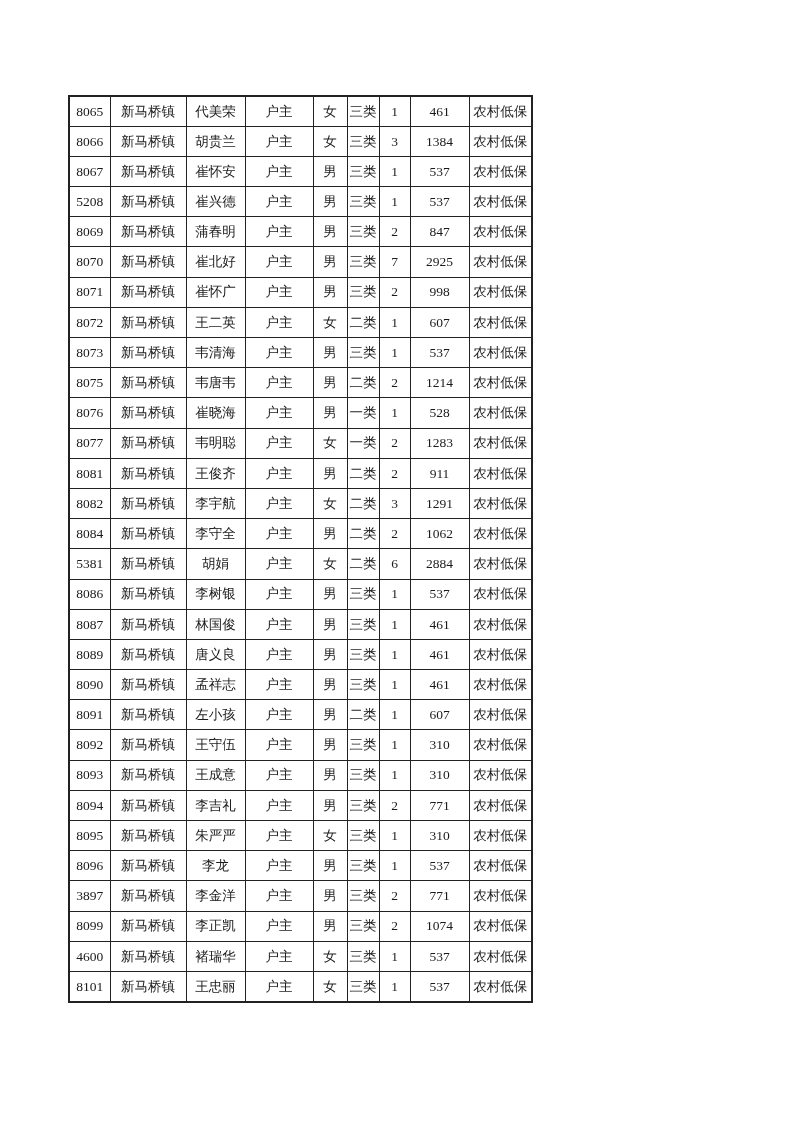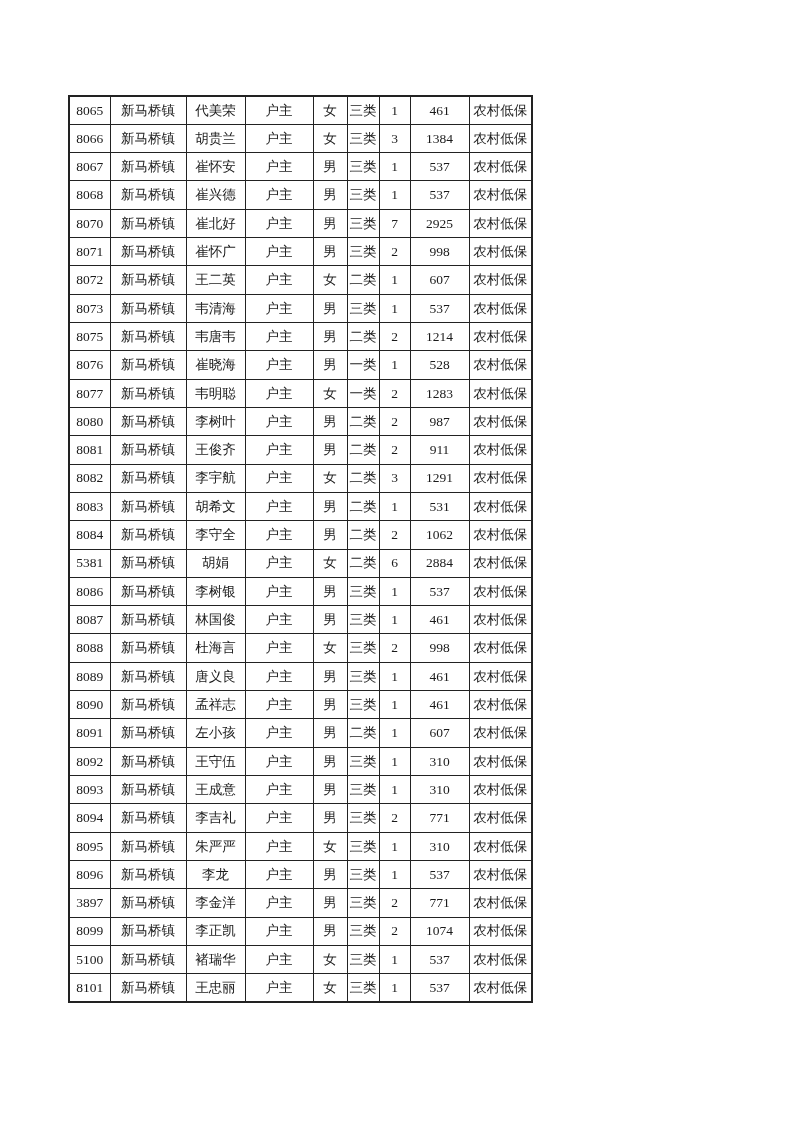--- a/index.html
+++ b/index.html
@@ -95,28 +95,39 @@
     <td class="cell-town">新马桥镇</td>
     <td class="cell-name">崔怀安</td>
     <td class="cell-rel">户主</td>
     <td class="cell-gender">男</td>
     <td class="cell-cat">三类</td>
     <td class="cell-count">1</td>
     <td class="cell-amount">537</td>
     <td class="cell-type">农村低保</td>
   </tr>
         <tr>
-    <td class="cell-id">8068</td>
+    <td class="cell-id">5208</td>
     <td class="cell-town">新马桥镇</td>
     <td class="cell-name">崔兴德</td>
     <td class="cell-rel">户主</td>
     <td class="cell-gender">男</td>
     <td class="cell-cat">三类</td>
     <td class="cell-count">1</td>
     <td class="cell-amount">537</td>
+    <td class="cell-type">农村低保</td>
+  </tr>
+        <tr>
+    <td class="cell-id">8069</td>
+    <td class="cell-town">新马桥镇</td>
+    <td class="cell-name">蒲春明</td>
+    <td class="cell-rel">户主</td>
+    <td class="cell-gender">男</td>
+    <td class="cell-cat">三类</td>
+    <td class="cell-count">2</td>
+    <td class="cell-amount">847</td>
     <td class="cell-type">农村低保</td>
   </tr>
         <tr>
     <td class="cell-id">8070</td>
     <td class="cell-town">新马桥镇</td>
     <td class="cell-name">崔北好</td>
     <td class="cell-rel">户主</td>
     <td class="cell-gender">男</td>
     <td class="cell-cat">三类</td>
     <td class="cell-count">7</td>
@@ -183,31 +194,20 @@
     <td class="cell-town">新马桥镇</td>
     <td class="cell-name">韦明聪</td>
     <td class="cell-rel">户主</td>
     <td class="cell-gender">女</td>
     <td class="cell-cat">一类</td>
     <td class="cell-count">2</td>
     <td class="cell-amount">1283</td>
     <td class="cell-type">农村低保</td>
   </tr>
         <tr>
-    <td class="cell-id">8080</td>
-    <td class="cell-town">新马桥镇</td>
-    <td class="cell-name">李树叶</td>
-    <td class="cell-rel">户主</td>
-    <td class="cell-gender">男</td>
-    <td class="cell-cat">二类</td>
-    <td class="cell-count">2</td>
-    <td class="cell-amount">987</td>
-    <td class="cell-type">农村低保</td>
-  </tr>
-        <tr>
     <td class="cell-id">8081</td>
     <td class="cell-town">新马桥镇</td>
     <td class="cell-name">王俊齐</td>
     <td class="cell-rel">户主</td>
     <td class="cell-gender">男</td>
     <td class="cell-cat">二类</td>
     <td class="cell-count">2</td>
     <td class="cell-amount">911</td>
     <td class="cell-type">农村低保</td>
   </tr>
@@ -216,31 +216,20 @@
     <td class="cell-town">新马桥镇</td>
     <td class="cell-name">李宇航</td>
     <td class="cell-rel">户主</td>
     <td class="cell-gender">女</td>
     <td class="cell-cat">二类</td>
     <td class="cell-count">3</td>
     <td class="cell-amount">1291</td>
     <td class="cell-type">农村低保</td>
   </tr>
         <tr>
-    <td class="cell-id">8083</td>
-    <td class="cell-town">新马桥镇</td>
-    <td class="cell-name">胡希文</td>
-    <td class="cell-rel">户主</td>
-    <td class="cell-gender">男</td>
-    <td class="cell-cat">二类</td>
-    <td class="cell-count">1</td>
-    <td class="cell-amount">531</td>
-    <td class="cell-type">农村低保</td>
-  </tr>
-        <tr>
     <td class="cell-id">8084</td>
     <td class="cell-town">新马桥镇</td>
     <td class="cell-name">李守全</td>
     <td class="cell-rel">户主</td>
     <td class="cell-gender">男</td>
     <td class="cell-cat">二类</td>
     <td class="cell-count">2</td>
     <td class="cell-amount">1062</td>
     <td class="cell-type">农村低保</td>
   </tr>
@@ -271,31 +260,20 @@
     <td class="cell-town">新马桥镇</td>
     <td class="cell-name">林国俊</td>
     <td class="cell-rel">户主</td>
     <td class="cell-gender">男</td>
     <td class="cell-cat">三类</td>
     <td class="cell-count">1</td>
     <td class="cell-amount">461</td>
     <td class="cell-type">农村低保</td>
   </tr>
         <tr>
-    <td class="cell-id">8088</td>
-    <td class="cell-town">新马桥镇</td>
-    <td class="cell-name">杜海言</td>
-    <td class="cell-rel">户主</td>
-    <td class="cell-gender">女</td>
-    <td class="cell-cat">三类</td>
-    <td class="cell-count">2</td>
-    <td class="cell-amount">998</td>
-    <td class="cell-type">农村低保</td>
-  </tr>
-        <tr>
     <td class="cell-id">8089</td>
     <td class="cell-town">新马桥镇</td>
     <td class="cell-name">唐义良</td>
     <td class="cell-rel">户主</td>
     <td class="cell-gender">男</td>
     <td class="cell-cat">三类</td>
     <td class="cell-count">1</td>
     <td class="cell-amount">461</td>
     <td class="cell-type">农村低保</td>
   </tr>
@@ -392,21 +370,21 @@
     <td class="cell-town">新马桥镇</td>
     <td class="cell-name">李正凯</td>
     <td class="cell-rel">户主</td>
     <td class="cell-gender">男</td>
     <td class="cell-cat">三类</td>
     <td class="cell-count">2</td>
     <td class="cell-amount">1074</td>
     <td class="cell-type">农村低保</td>
   </tr>
         <tr>
-    <td class="cell-id">5100</td>
+    <td class="cell-id">4600</td>
     <td class="cell-town">新马桥镇</td>
     <td class="cell-name">褚瑞华</td>
     <td class="cell-rel">户主</td>
     <td class="cell-gender">女</td>
     <td class="cell-cat">三类</td>
     <td class="cell-count">1</td>
     <td class="cell-amount">537</td>
     <td class="cell-type">农村低保</td>
   </tr>
         <tr>

